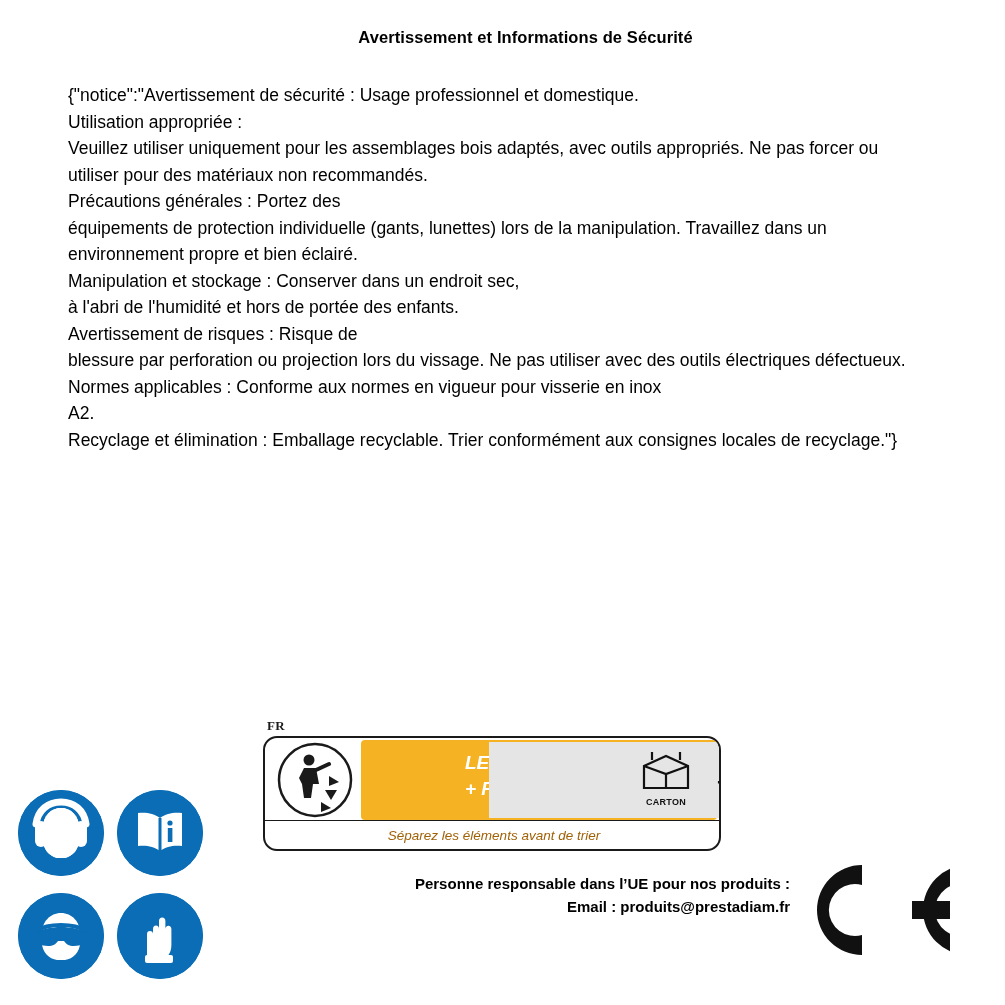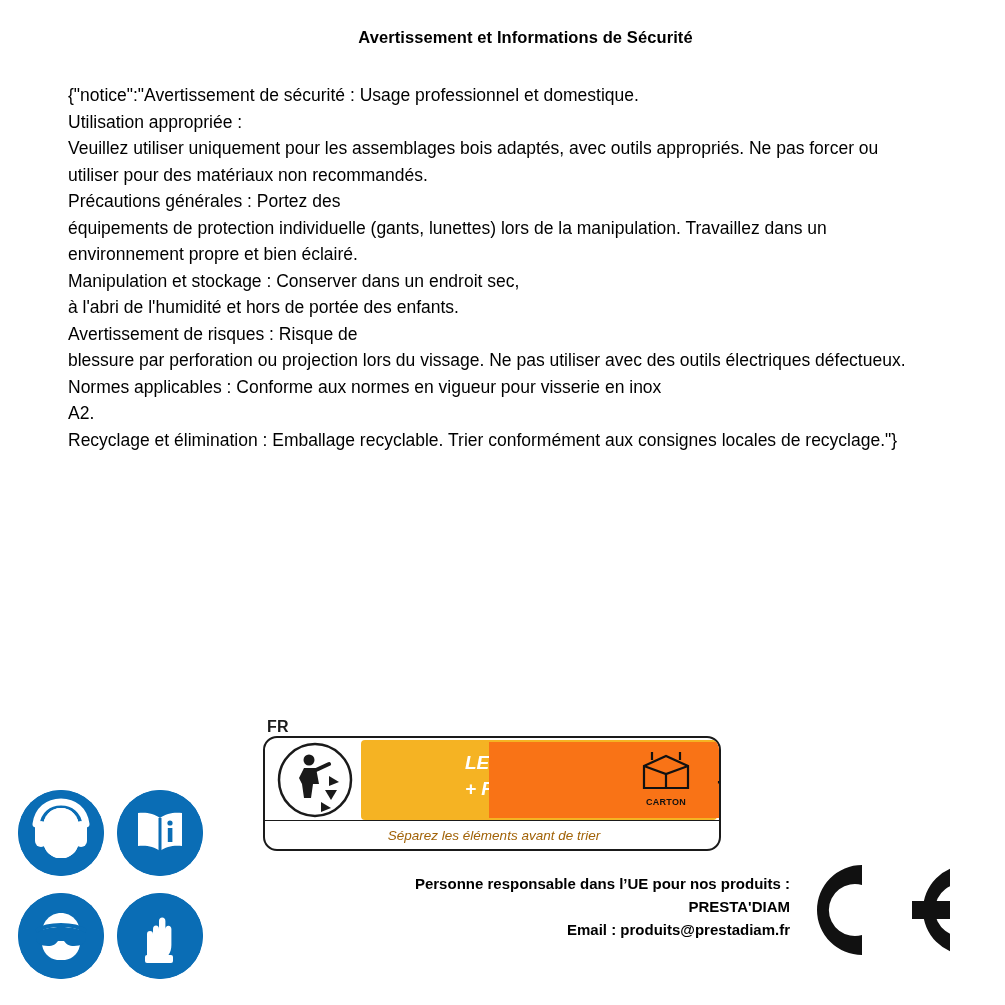--- a/index.html
+++ b/index.html
@@ -68,24 +68,25 @@
   .tri-block {
     position: absolute;
     left: 263px;
     top: 718px;
     width: 458px;
     height: 133px;
   }
   .tri-fr {
     position: absolute;
     left: 4px; top: 0px;
-    font-size: 16px;
+    font-size: 13px;
     font-weight: bold;
     color: #1c1c1c;
     letter-spacing: 0.3px;
+    font-family: Liberation Serif, serif;
   }
   .tri-card {
     position: absolute;
     left: 0; top: 18px;
     width: 458px; height: 115px;
     border: 2px solid #1a1a1a;
     border-radius: 14px;
     background: #ffffff;
     overflow: hidden;
   }
@@ -110,21 +111,21 @@
     
     content: "";
     position: absolute;
     right: -0px; top: 0;
     width: 0; height: 0;
   }
   .tri-white-panel {
     position: absolute;
     left: 128px; top: 2px;
     width: 238px; height: 76px;
-    background: #f97316;
+    background: #e5e5e5;
   }
   .tri-slogan {
     position: absolute;
     left: 104px; top: 10px;
     width: 120px;
     color: #ffffff;
     font-weight: bold;
     font-size: 19px;
     line-height: 26px;
     font-style: italic;
@@ -295,21 +296,20 @@
 
         </div>
       </div>
 
       <div class="tri-bottom">Séparez les éléments avant de trier</div>
     </div>
   </div>
 
   <div class="resp">
     <span class="line">Personne responsable dans l’UE pour nos produits :</span>
-    <span class="line">PRESTA'DIAM</span>
     <span class="line">Email : produits@prestadiam.fr</span>
   </div>
 
   <div class="ce-mark">
     <svg viewBox="0 0 150 110" xmlns="http://www.w3.org/2000/svg">
 
       <path d="M62 10 A45 45 0 1 0 62 100 L62 80 A26 26 0 1 1 62 30 Z" fill="#111111"></path>
 
       <path d="M150 10 A45 45 0 1 0 150 100 L150 80 A26 26 0 1 1 150 30 Z" fill="#111111" transform="translate(18,0)"></path>
       <rect x="112" y="46" width="42" height="18" fill="#111111"></rect>

